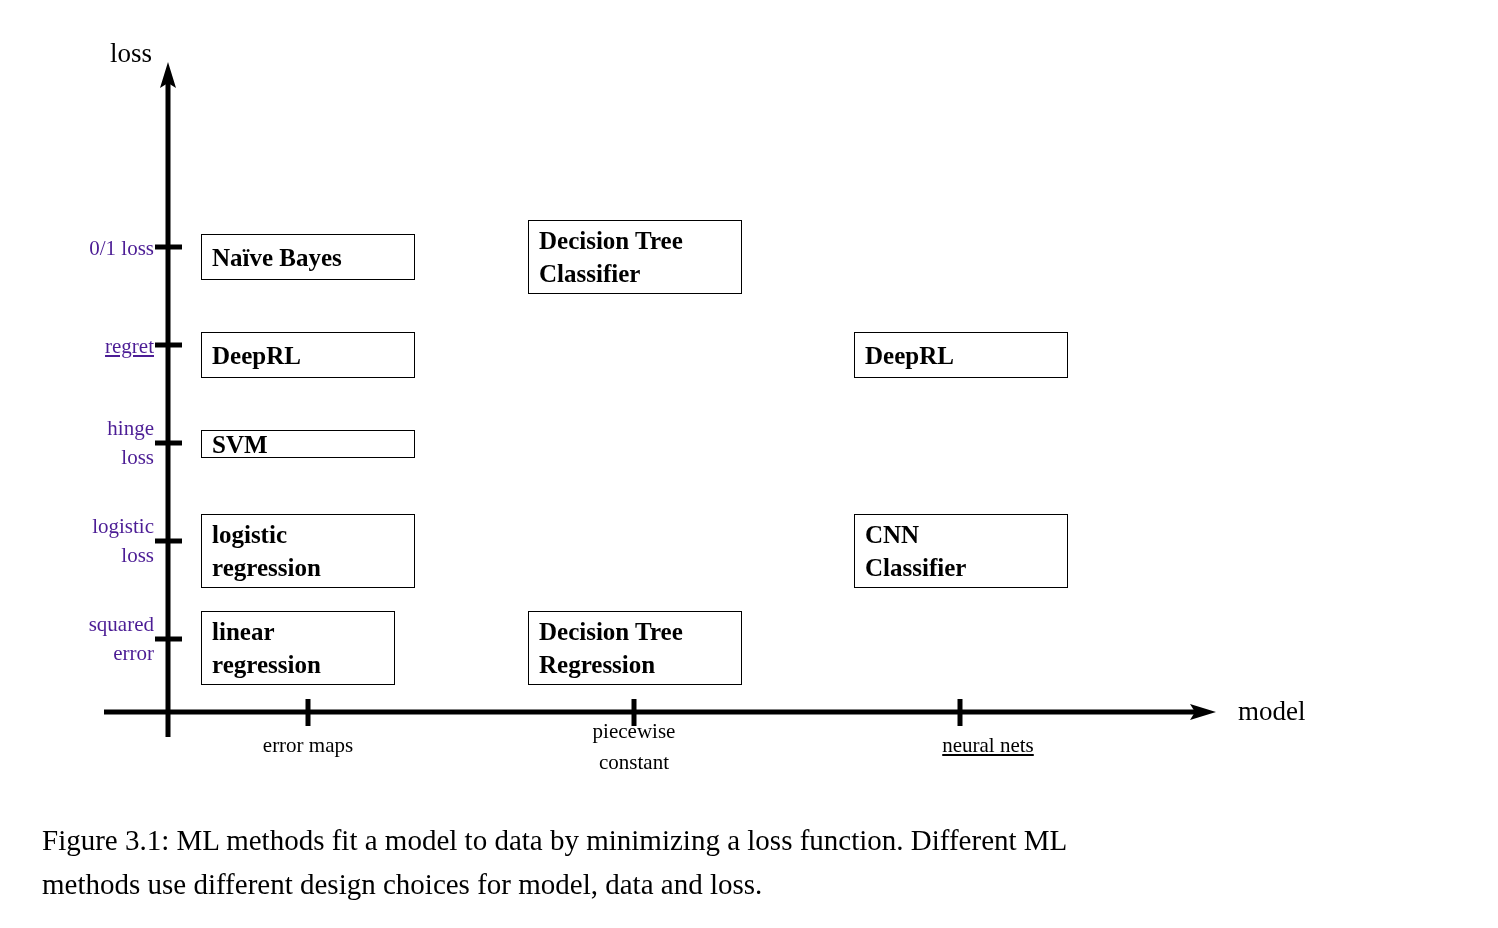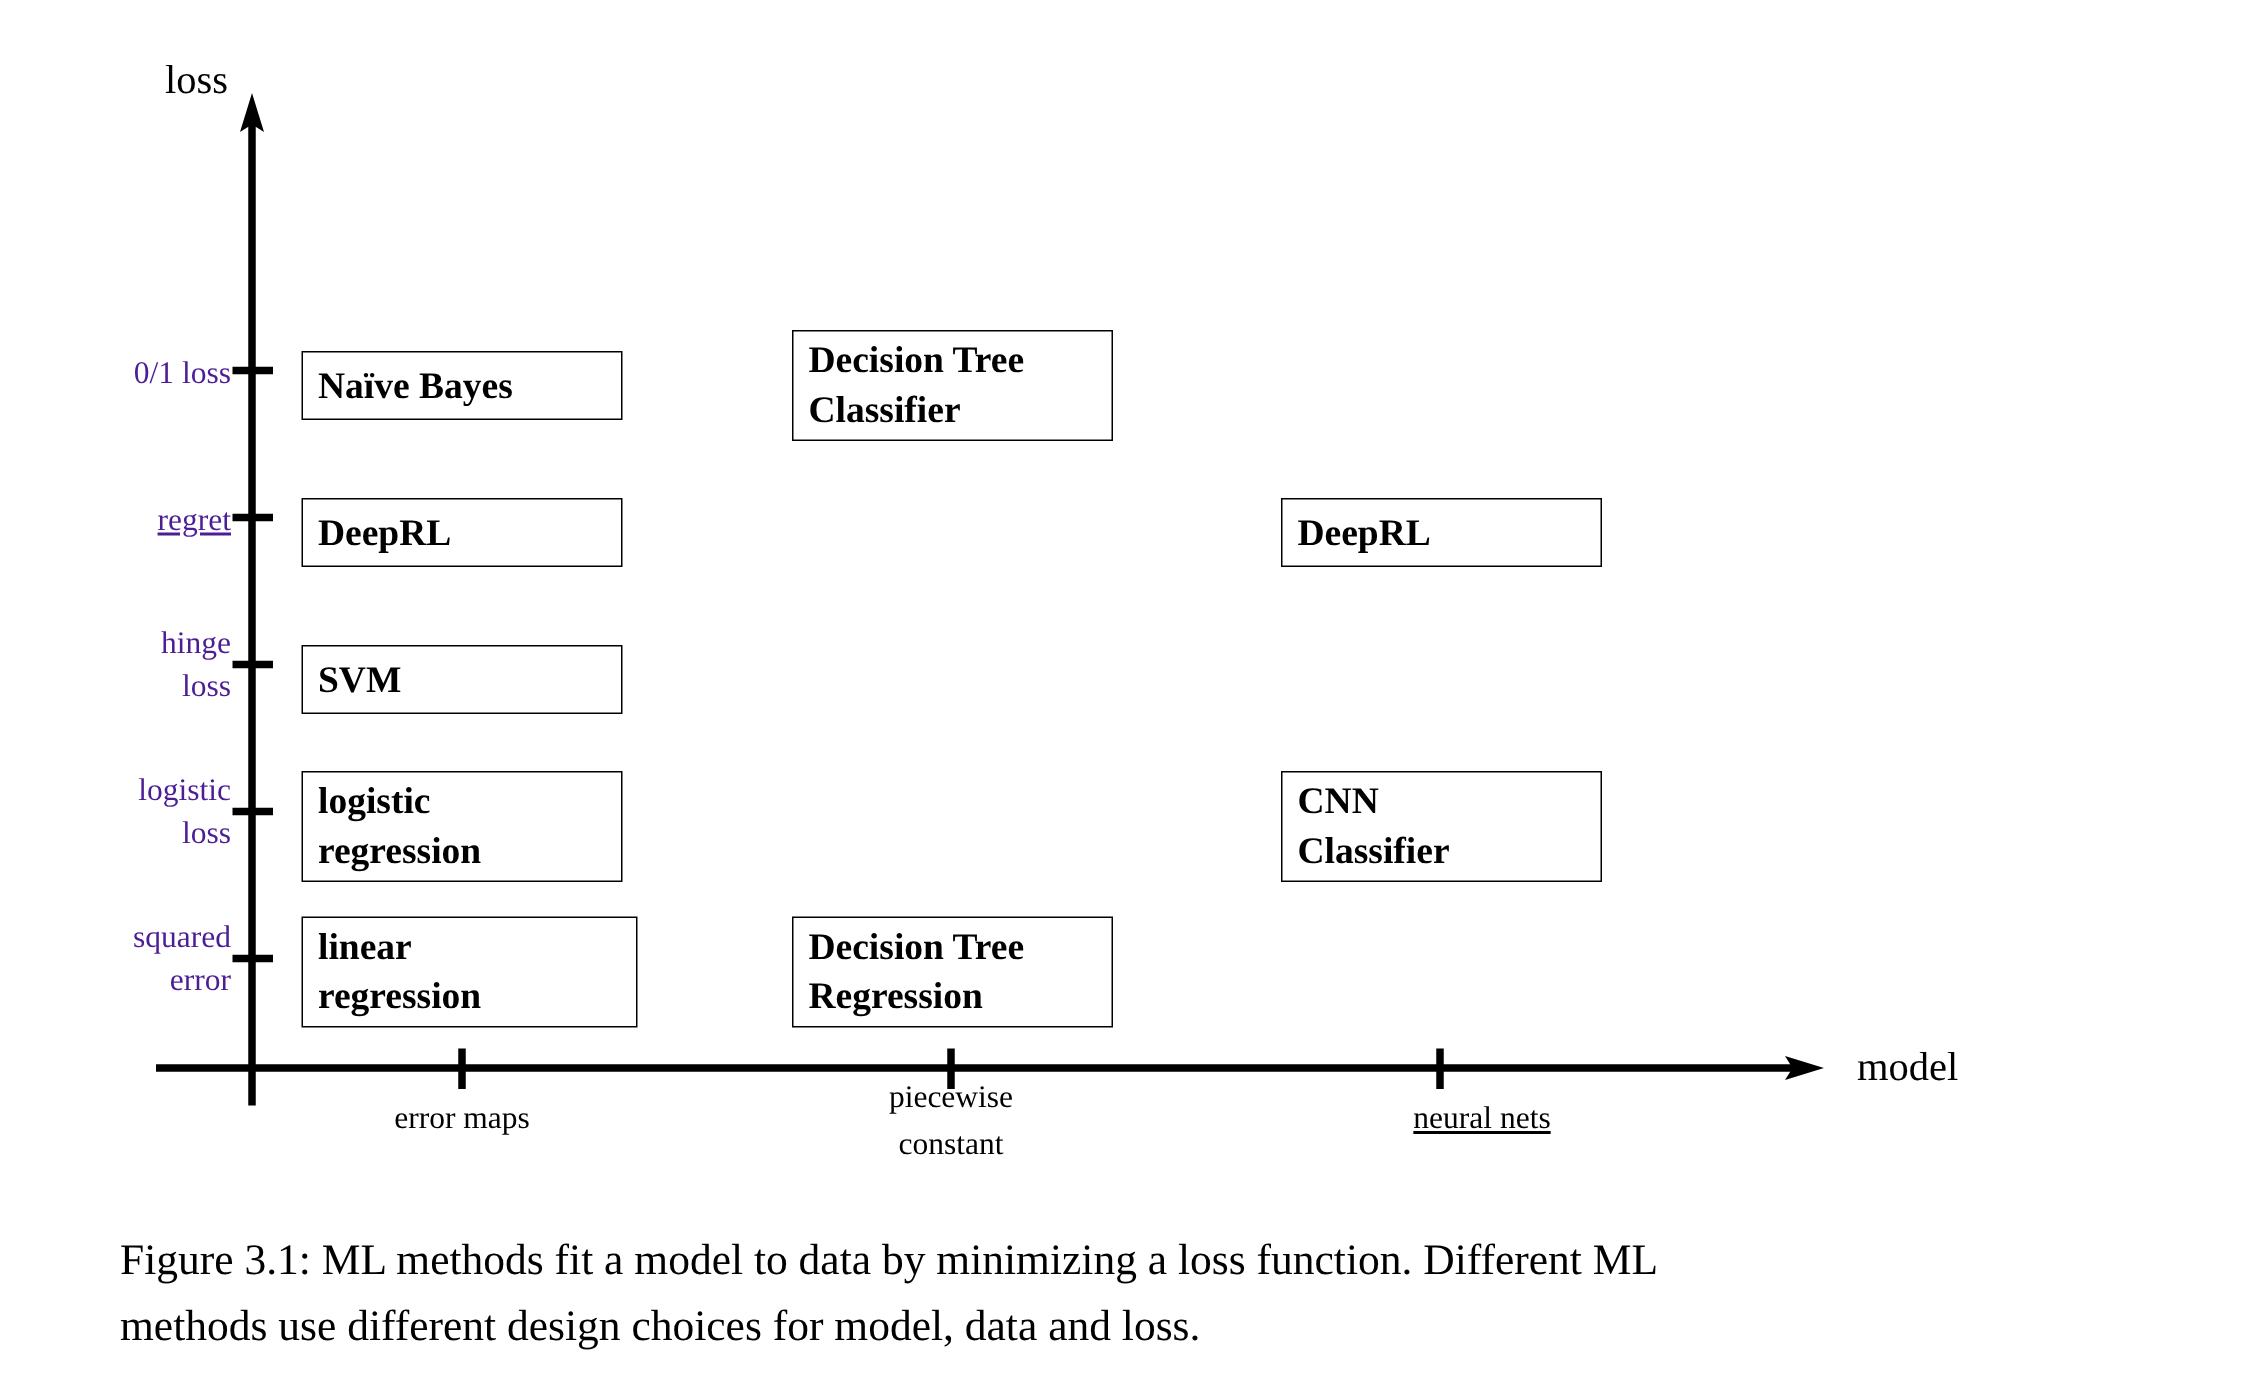--- a/index.html
+++ b/index.html
@@ -99,21 +99,20 @@
     left: 42px;
     top: 818px;
     width: 1434px;
     font-size: 29px;
     line-height: 1.52;
     text-align: justify;
     text-justify: inter-word;
   }
   #caption .caption-line {
     display: block;
-    margin-left: 38px;
   }
 </style>
 </head>
 <body>
 
 <div id="figure-root">
 
   <div id="plot-area">
 
     <svg id="axes-svg" viewBox="0 0 1498 800">
@@ -154,28 +153,28 @@
 constant</div>
     <div class="x-tick-label" style="left: 988px; top: 730px; text-decoration: underline;">neural nets</div>
 
     <div class="method-box" style="left: 201px; top: 234px; width: 214px; height: 46px;">Naïve Bayes</div>
     <div class="method-box" style="left: 528px; top: 220px; width: 214px; height: 74px;">Decision Tree
 Classifier</div>
 
     <div class="method-box" style="left: 201px; top: 332px; width: 214px; height: 46px;">DeepRL</div>
     <div class="method-box" style="left: 854px; top: 332px; width: 214px; height: 46px;">DeepRL</div>
 
-    <div class="method-box" style="left: 201px; top: 430px; width: 214px; height: 46px;">SVM</div>
+    <div class="method-box" style="left: 201px; top: 430px; width: 214px; height: 28px;">SVM</div>
 
     <div class="method-box" style="left: 201px; top: 514px; width: 214px; height: 74px;">logistic
 regression</div>
     <div class="method-box" style="left: 854px; top: 514px; width: 214px; height: 74px;">CNN
 Classifier</div>
 
-    <div class="method-box" style="left: 201px; top: 611px; width: 224px; height: 74px;">linear
+    <div class="method-box" style="left: 201px; top: 611px; width: 194px; height: 74px;">linear
 regression</div>
     <div class="method-box" style="left: 528px; top: 611px; width: 214px; height: 74px;">Decision Tree
 Regression</div>
 
   </div>
 
   <div id="caption">
     <span class="caption-line">Figure 3.1:  ML methods fit a model to data by minimizing a loss function.  Different ML</span>
     <span class="caption-line">methods use different design choices for model, data and loss.</span>
   </div>

